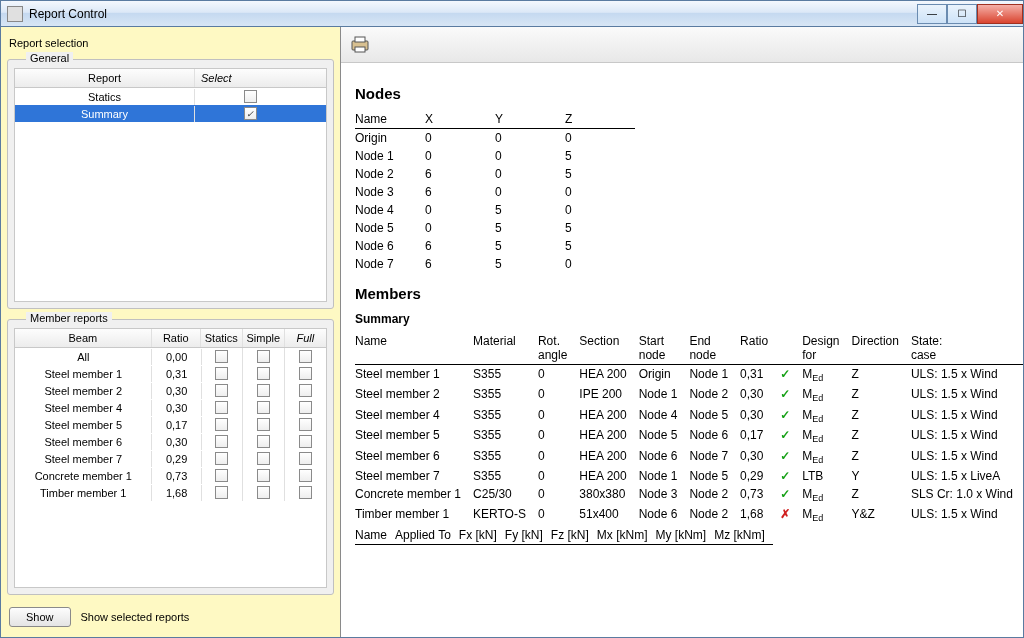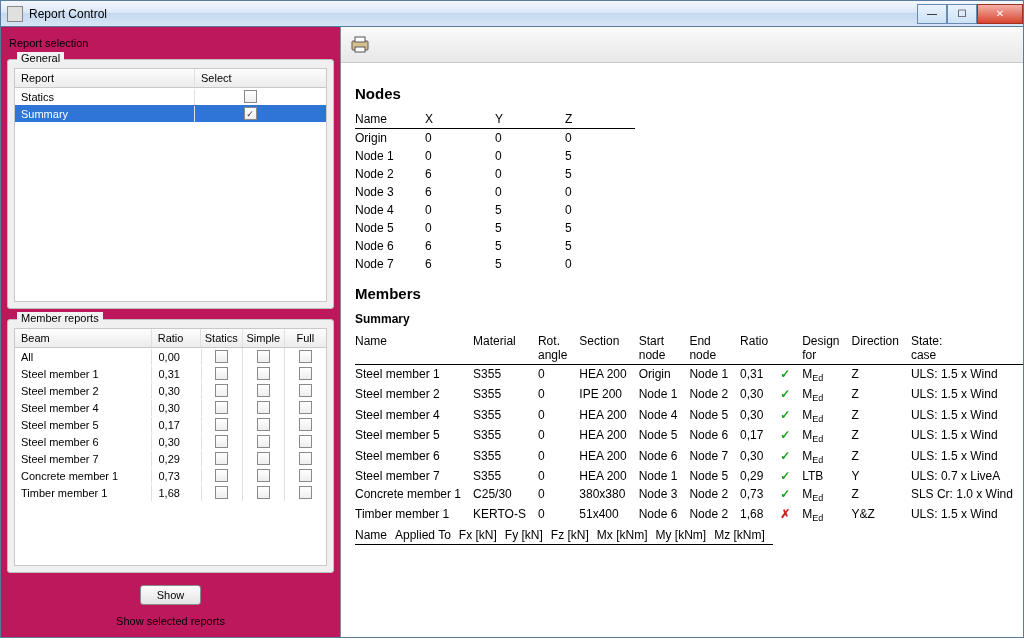--- a/index.html
+++ b/index.html
@@ -11,51 +11,51 @@
 .titlebar .icon { width: 16px; height: 16px; margin-right: 6px; background: #e0e0e0; border: 1px solid #888; font-size: 9px; text-align: center; line-height: 14px; }
 .titlebar .title { flex: 1; color: #000; font-size: 12px; }
 .titlebar .winbtns { display: flex; height: 20px; }
 .titlebar .winbtn { width: 30px; height: 20px; margin-left: 0; border: 1px solid #6a8bb0; background: linear-gradient(to bottom, #eaf3fc, #cde2f7); font-size: 10px; text-align: center; line-height: 18px; cursor: pointer; }
 .titlebar .winbtn.min { border-top-left-radius: 0; }
 .titlebar .winbtn.close { background: linear-gradient(to bottom, #f5b0a8, #d9442f); color: #fff; width: 46px; border-color: #a03020; }
 .titlebar .winbtn.max { }
 
 .content { flex: 1; display: flex; overflow: hidden; }
 
-.left-panel { width: 340px; border-right: 1px solid #8a8a8a; display: flex; flex-direction: column; padding: 4px 6px 6px 6px; background: #be185d; }
+.left-panel { width: 340px; border-right: 1px solid #8a8a8a; display: flex; flex-direction: column; padding: 4px 6px 6px 6px; background: #fef9c3; }
 
 .section-label { font-size: 11px; color: #000; padding: 6px 2px 4px 2px; }
 
 .groupbox { border: 1px solid #c0c0c0; border-radius: 3px; background: #f0f0f0; padding: 8px 6px 6px 6px; position: relative; }
-.groupbox .legend { position: absolute; top: -8px; left: 9px; background: #f0f0f0; padding: 0 4px; font-size: 11px; }
+.groupbox .legend { position: absolute; top: -8px; left: 18px; background: #f0f0f0; padding: 0 4px; font-size: 11px; }
 
 .general-box { height: 250px; margin-top: 6px; margin-bottom: 10px; display: flex; flex-direction: column; }
 .member-box { flex: 1; display: flex; flex-direction: column; margin-bottom: 8px; }
 
 .list-header { display: flex; background: linear-gradient(to bottom, #fdfdfd, #ececec); border: 1px solid #c8c8c8; font-size: 11px; }
-.list-header .col, .list-row .col { padding: 3px 6px; border-right: 1px solid #e0e0e0; }
-.list-header .col:last-child, .list-row .col:last-child { border-right: none; }
+.list-header .col, .list-row .col { padding: 3px 6px; border-right: 1px solid #e0e0e0; text-align: center; }
+.list-header .col:last-child, .list-row .col:last-child { border-right: none; font-style: italic; }
 
 .list-body { flex: 1; border: 1px solid #c8c8c8; border-top: none; background: #fff; overflow-y: auto; }
 .list-row { display: flex; font-size: 11px; align-items: center; }
 .list-row.selected { background: #2f75d8; color: #fff; }
 .list-row .col { padding: 2px 6px; }
 
 .general-box .col.name { width: 180px; }
 .general-box .col.sel { width: 110px; text-align: left; }
 .general-box .list-row .col.sel { display:flex; justify-content:center; }
 
 .member-box .col.beam { width: 140px; }
 .member-box .col.ratio { width: 50px; }
 .member-box .col.cb { width: 42px; text-align: center; display:flex; justify-content:center; }
 
 .chk { width: 13px; height: 13px; border: 1px solid #8a8a8a; background: linear-gradient(to bottom, #fff, #eee); display: inline-flex; align-items: center; justify-content: center; font-size: 9px; color: #333; cursor: pointer; }
 .chk.checked::after { content: "✓"; }
 
-.bottom-bar { display: flex; align-items: center; gap: 10px; padding: 4px 2px; flex-direction: column; }
+.bottom-bar { display: flex; align-items: center; gap: 10px; padding: 4px 2px; }
 .btn { padding: 3px 16px; border: 1px solid #8a8a8a; border-radius: 3px; background: linear-gradient(to bottom, #fdfdfd, #e4e4e4); cursor: pointer; font-size: 11px; }
 
 .right-panel { flex: 1; background: #fff; display: flex; flex-direction: column; overflow: hidden; }
 .toolbar { height: 36px; border-bottom: 1px solid #c8c8c8; background: linear-gradient(to bottom, #fafafa, #e8e8e8); display: flex; align-items: center; padding-left: 8px; }
 .toolbar .ticon { width: 24px; height: 20px; cursor: pointer; }
 
 .report-body { flex: 1; overflow: auto; padding: 10px 14px; font-family: Arial, sans-serif; font-size: 12px; color: #000; }
 .report-body h2 { font-size: 15px; font-weight: bold; margin: 12px 0 8px 0; }
 .report-body h3 { font-size: 12px; font-weight: bold; margin: 10px 0 6px 0; }
 
@@ -413,21 +413,21 @@
                 <td>Steel member 7</td>
                 <td>S355</td>
                 <td>0</td>
                 <td>HEA 200</td>
                 <td>Node 1</td>
                 <td>Node 5</td>
                 <td>0,29</td>
                 <td><span class="status-ok">✓</span></td>
                 <td>LTB</td>
                 <td>Y</td>
-                <td>ULS: 0.7 x LiveA</td>
+                <td>ULS: 1.5 x LiveA</td>
               </tr>
               <tr>
                 <td>Concrete member 1</td>
                 <td>C25/30</td>
                 <td>0</td>
                 <td>380x380</td>
                 <td>Node 3</td>
                 <td>Node 2</td>
                 <td>0,73</td>
                 <td><span class="status-ok">✓</span></td>

